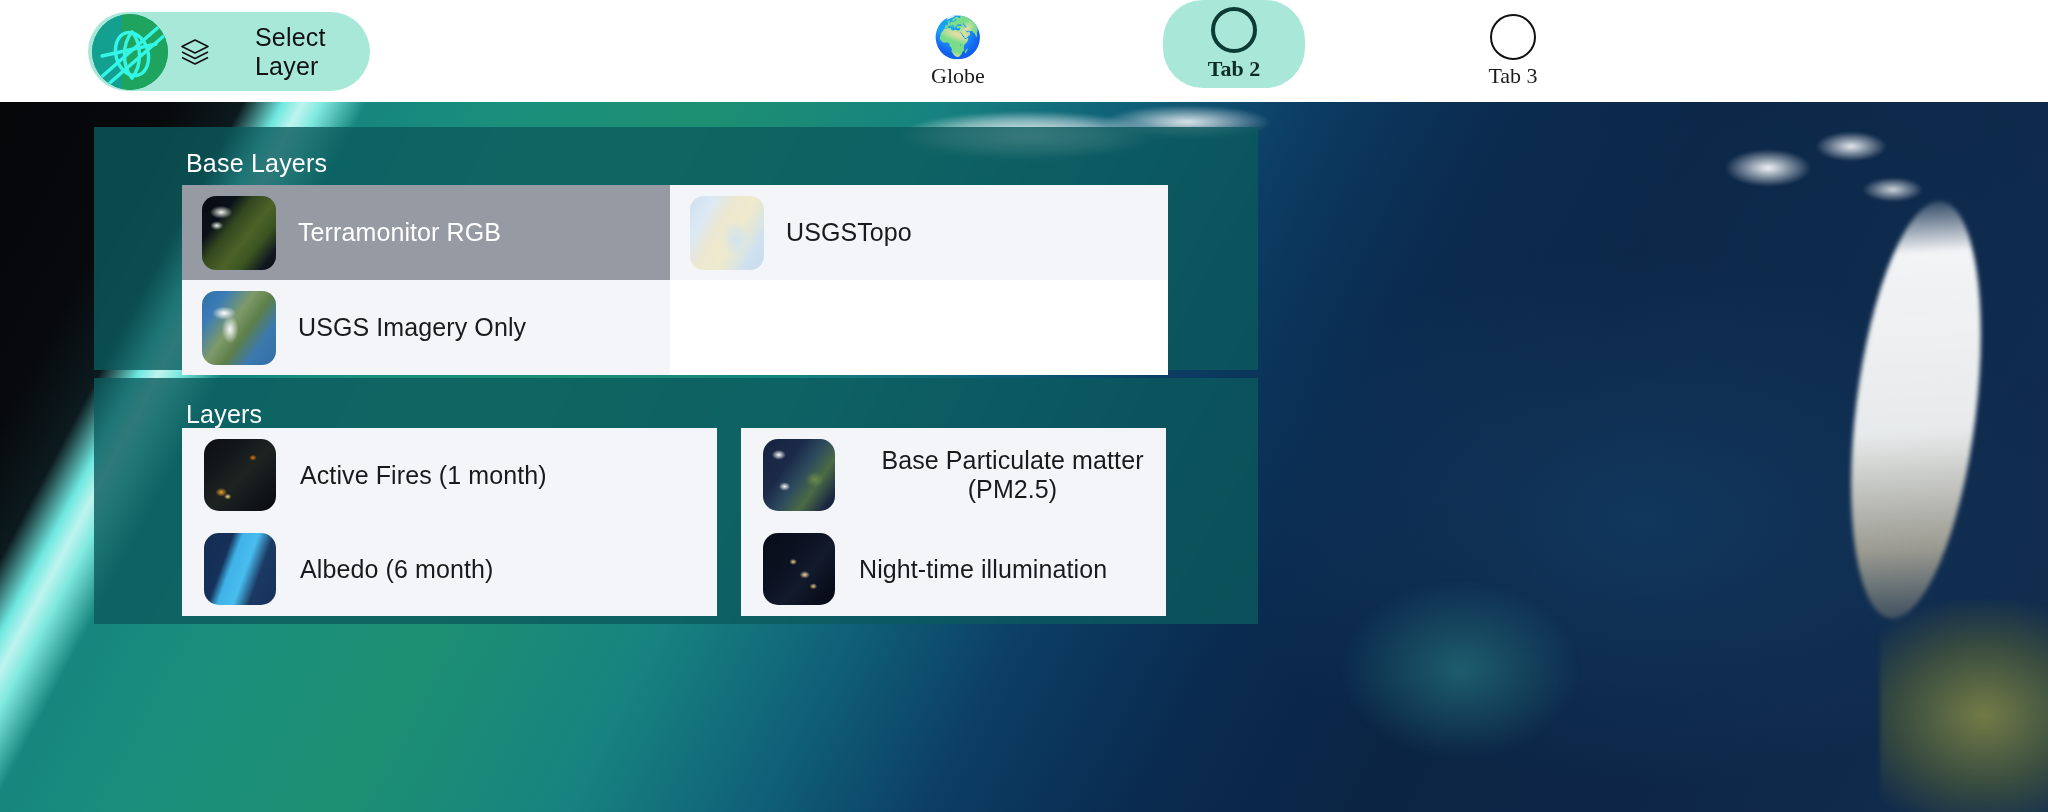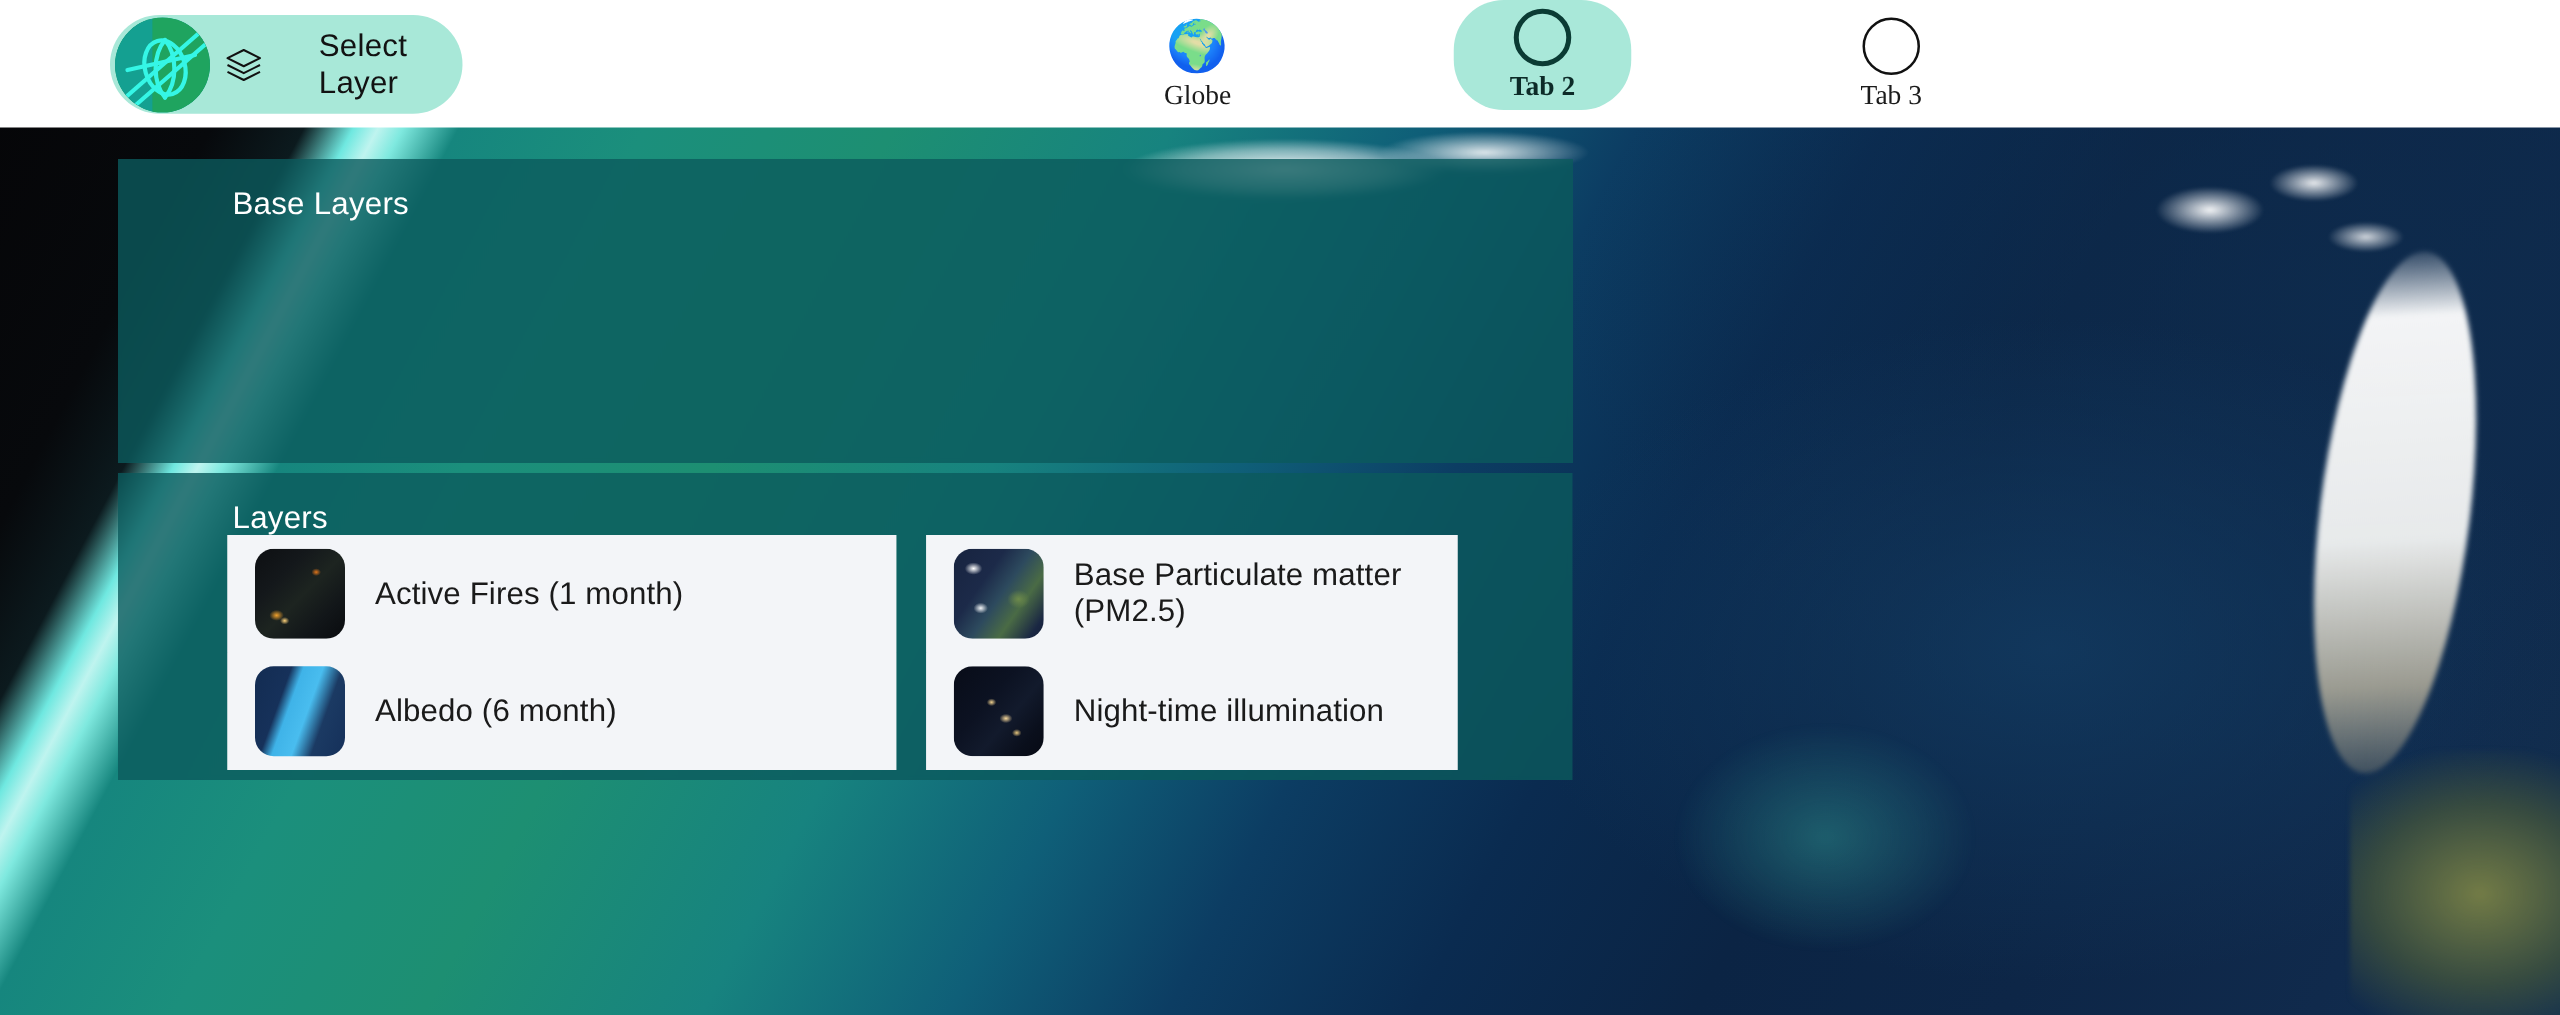--- a/index.html
+++ b/index.html
@@ -100,20 +100,21 @@
   #tab-3 { left: 1442px; }
   .globe-emoji { font-size: 40px; line-height: 1; }
   .ring { width: 46px; height: 46px; border-radius: 50%; border: 4px solid #0b3b34; }
   .ring.thin { border: 2.5px solid #111; }
 
   
   .panel {
     position: absolute; z-index: 20;
     background: rgba(11,90,92,0.80);
     backdrop-filter: blur(2px);
+    text-align: center;
   }
   #panel-base-layers { left: 94px; top: 127px; width: 1164px; height: 243px; }
   #panel-layers      { left: 94px; top: 378px; width: 1164px; height: 246px; }
 
   .panel-title {
     position: absolute; left: 92px; top: 22px;
     font-size: 25px; color: #ffffff; letter-spacing: .2px;
   }
 
   .grid {
@@ -253,20 +254,39 @@
   <div class="tab" id="tab-3">
     <span class="tab-icon">
       <span class="ring thin"></span>
     </span>
     <span class="tab-label">Tab 3</span>
   </div>
 </div>
 
 <div class="panel" id="panel-base-layers">
   <div class="panel-title">Base Layers</div>
+  <div class="grid">
+    <div class="col">
+      <div class="row selected">
+        <span class="thumb th-terramonitor"></span>
+        <span class="row-label">Terramonitor RGB</span>
+      </div>
+      <div class="row">
+        <span class="thumb th-usgsimagery"></span>
+        <span class="row-label">USGS Imagery Only</span>
+      </div>
+    </div>
+    <div class="col">
+      <div class="row">
+        <span class="thumb th-usgstopo"></span>
+        <span class="row-label">USGSTopo</span>
+      </div>
+      <div class="row empty"></div>
+    </div>
+  </div>
 </div>
 
 <div class="panel" id="panel-layers">
   <div class="panel-title">Layers</div>
   <div class="grid">
     <div class="col">
       <div class="row">
         <span class="thumb th-fires"></span>
         <span class="row-label">Active Fires (1 month)</span>
       </div>

